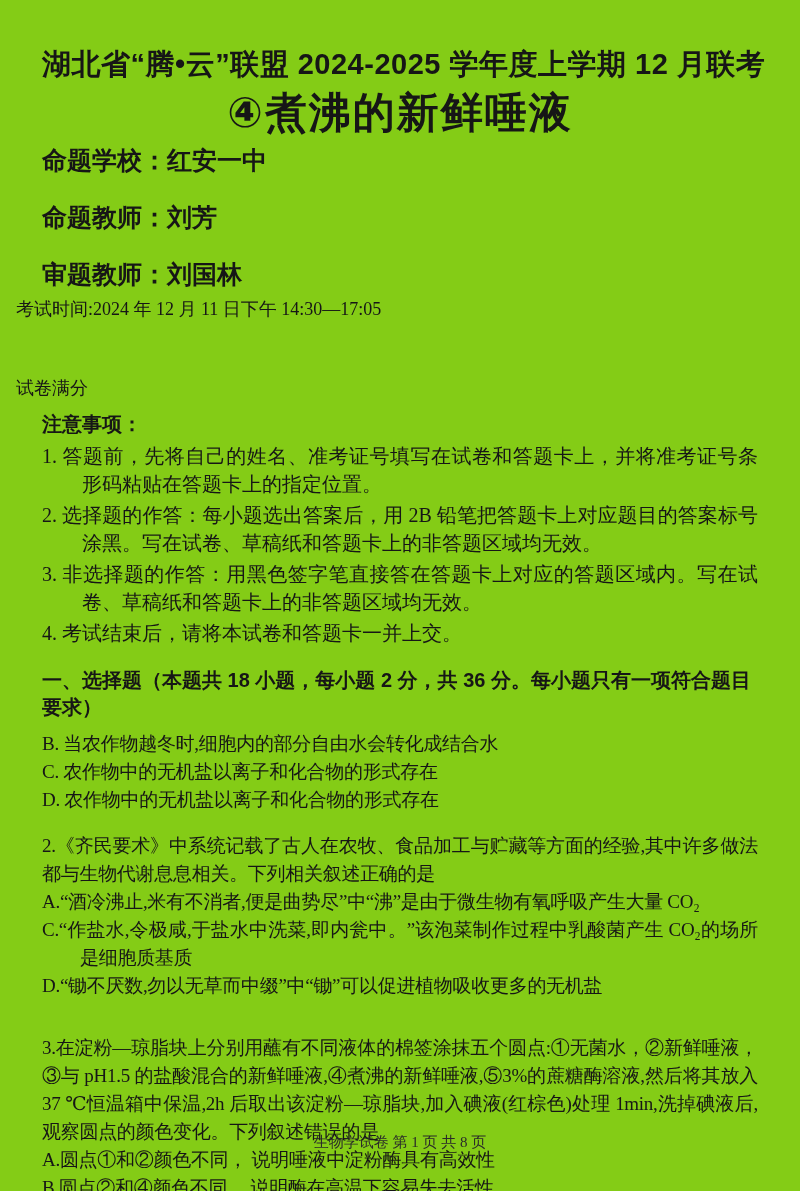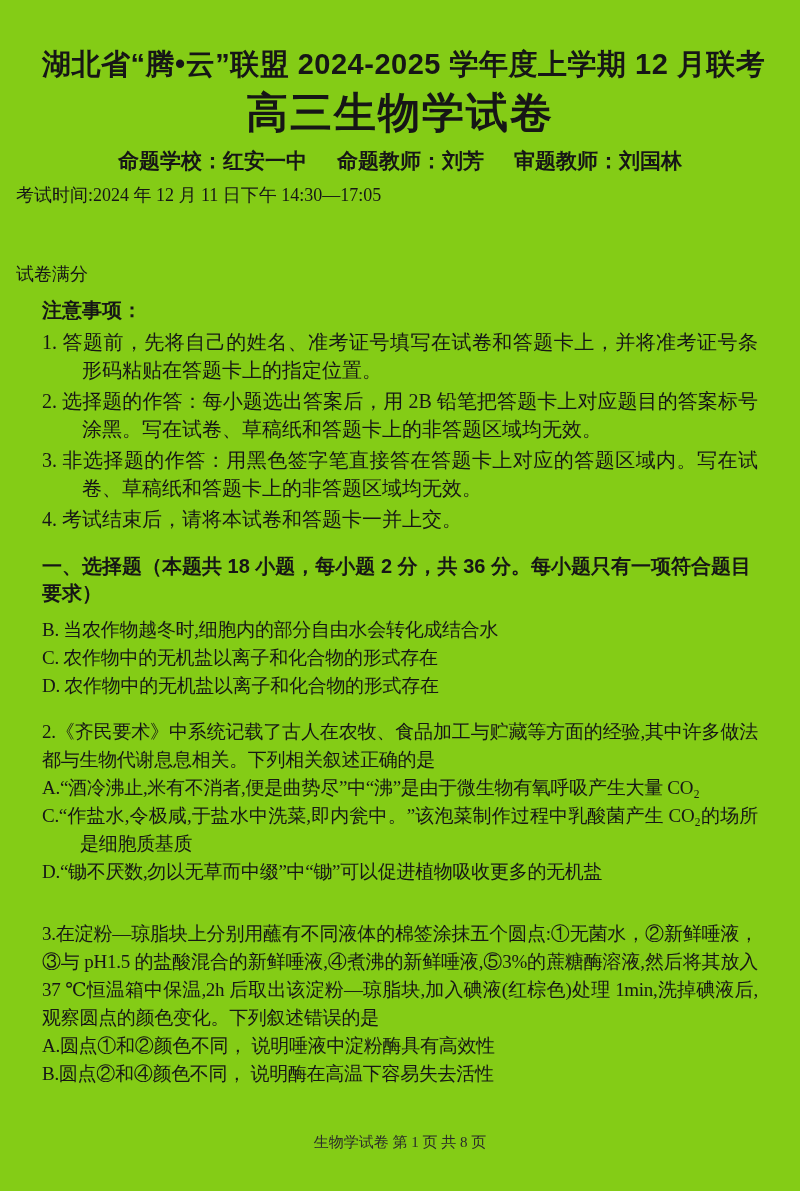--- a/index.html
+++ b/index.html
@@ -17,21 +17,21 @@
     text-align:center; letter-spacing:0.5px; white-space:nowrap;
   }
   .paper-title {
     font-family:"Liberation Sans","DejaVu Sans",sans-serif;
     font-weight:700; font-size:42px; line-height:48px;
     text-align:center; margin-top:7px; letter-spacing:2px;
   }
   .byline {
     display:flex; justify-content:center; gap:30px; margin-top:10px;
     font-family:"Liberation Sans","DejaVu Sans",sans-serif;
-    font-weight:700; font-size:21px; line-height:27px; white-space:nowrap;
+    font-weight:700; font-size:25px; line-height:27px; white-space:nowrap;flex-direction:column;
   }
   .time-row {
     display:flex; justify-content:center; gap:55px; margin-top:9px;
     font-size:18px; line-height:24px; transform:translateX(-26px);
     white-space:nowrap;
     flex-direction:column;
   }
   .wish {
     text-align:center; margin-top:6px;
     font-family:"Liberation Sans","DejaVu Sans",sans-serif;
@@ -72,21 +72,21 @@
     text-align:center; font-size:15px; line-height:18px; color:#2a2a2a;
   }
 </style>
 </head>
 <body>
 
 <div class="page">
 
   <header>
     <div class="league-title">湖北省“腾•云”联盟 2024-2025 学年度上学期 12 月联考</div>
-    <div class="paper-title">高三生物学试卷</div>
+    <div class="paper-title">④煮沸的新鲜唾液</div>
     <div class="byline">
       <span>命题学校：红安一中</span>
       <span>命题教师：刘芳</span>
       <span>审题教师：刘国林</span>
     </div>
     <div class="time-row">
       <span>考试时间:2024 年 12 月 11 日下午 14:30—17:05</span>
       <span>试卷满分</span>
     </div>
   </header>

